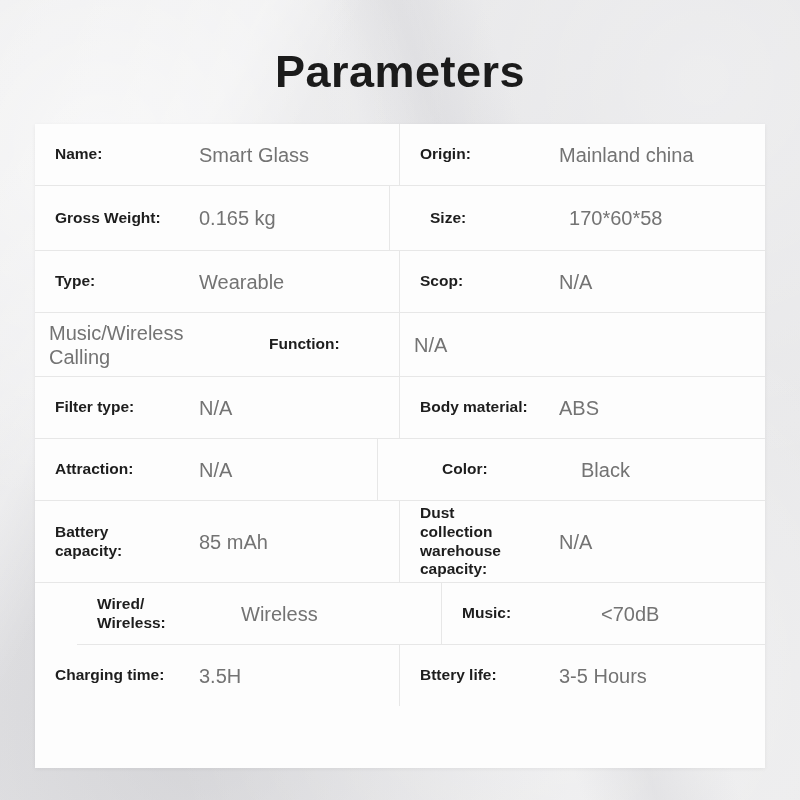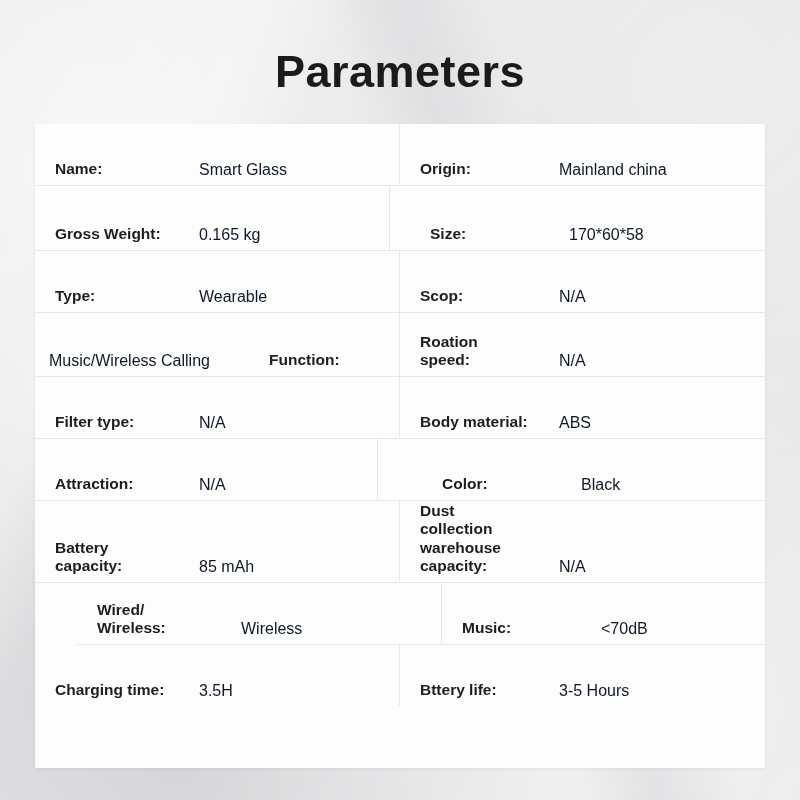--- a/index.html
+++ b/index.html
@@ -82,29 +82,28 @@
   .label {
     width: 148px;
     flex: 0 0 148px;
     font-weight: bold;
     font-size: 15.5px;
     color: #1d1d1d;
     line-height: 1.25;
   }
   .value {
     flex: 1 1 auto;
-    font-size: 16px;
-    color: #0f172a;
+    font-size: 20px;
+    color: #737373;
     line-height: 1.25;
   }
   .half {
     display: flex;
     width: 50%;
     box-sizing: border-box;
-    align-items: flex-end;
   }
   .half.left {
     border-right: 1px solid #e7e7e7;
   }
   .half.left .label { flex: 0 0 150px; width: 150px; padding-left: 20px; }
   .half.right .label { flex: 0 0 145px; width: 145px; padding-left: 20px; }
 
   
   .r0 { height: 62px; }
   .r1 { height: 65px; gap: 20px; }
@@ -162,21 +161,20 @@
         <div class="cell value multiline">N/A</div>
       </div>
     </div>
 
     <div class="row r3">
       <div class="half left">
         <div class="cell value multiline">Music/Wireless Calling</div>
         <div class="cell label multiline">Function:</div>
       </div>
       <div class="half right">
-        <div class="cell label multiline">Roation speed:</div>
         <div class="cell value multiline">N/A</div>
       </div>
     </div>
 
     <div class="row r4">
       <div class="half left">
         <div class="cell label multiline">Filter type:</div>
         <div class="cell value multiline">N/A</div>
       </div>
       <div class="half right">

